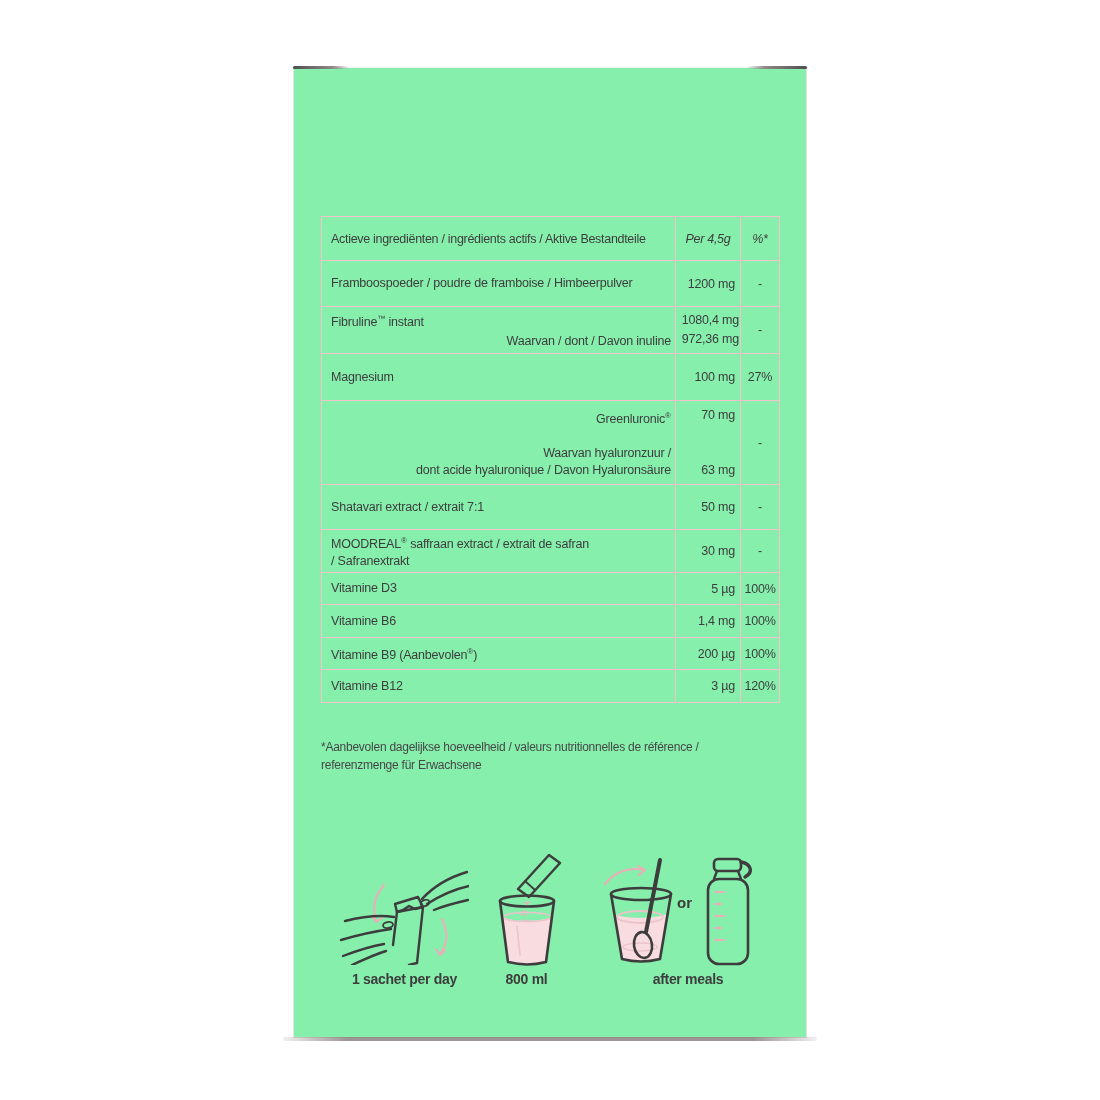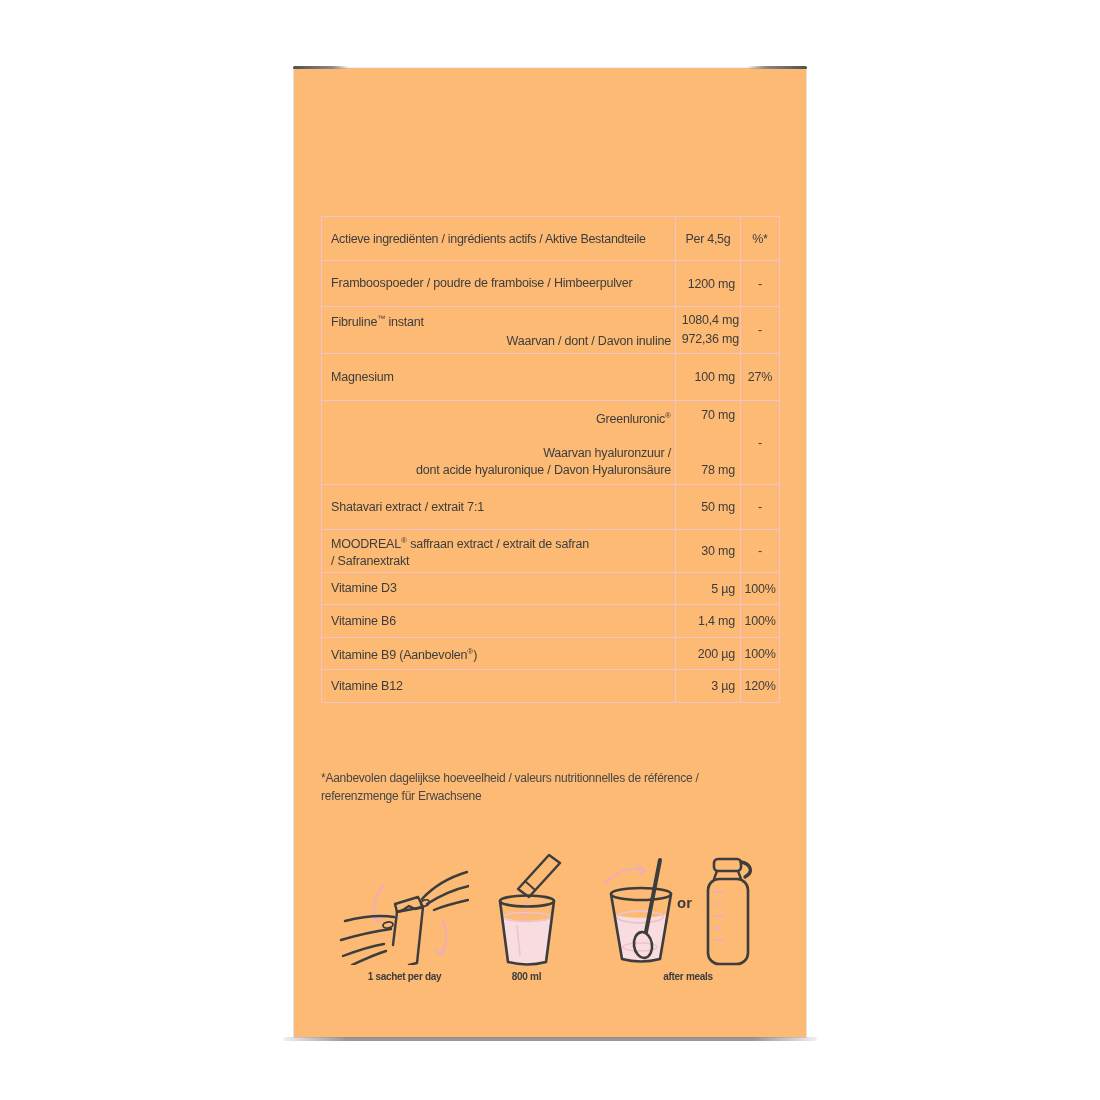--- a/index.html
+++ b/index.html
@@ -12,21 +12,21 @@
   }
   *{margin:0;padding:0;box-sizing:border-box;}
   html,body{background:#ffffff;}
   .canvas{
     position:relative;width:1100px;height:1100px;background:#ffffff;overflow:hidden;
     font-family:"Liberation Sans", sans-serif;color:var(--text);
   }
   
   .box{
     position:absolute;left:293px;top:67px;width:514px;height:971px;
-    background:#fdba74;border:1px solid var(--box-outline);border-top-color:#f1efef;
+    background:#86efac;border:1px solid var(--box-outline);border-top-color:#f1efef;
   }
   .flap-edge{position:absolute;top:-2px;height:3px;border-radius:2px;}
   .flap-edge.left{left:-1px;width:56px;background:linear-gradient(to right,#4f4f4f,#8e8888 70%,rgba(160,150,150,0));}
   .flap-edge.right{right:-1px;width:60px;background:linear-gradient(to left,#4f4f4f,#8e8888 70%,rgba(160,150,150,0));}
   .box-shadow-line{
     position:absolute;left:-11px;right:-11px;bottom:-4px;height:4px;border-radius:2px;
     background:linear-gradient(to right,rgba(140,128,128,0.12),rgba(120,108,108,0.72) 12%,rgba(120,108,108,0.72) 88%,rgba(140,128,128,0.12));
   }
   
   table.ing{
@@ -35,39 +35,39 @@
     font-size:12.5px;letter-spacing:-0.2px;color:var(--text);
   }
   table.ing td, table.ing th{
     border:1px solid var(--table-border);
     vertical-align:middle;font-weight:normal;
   }
   th.c1, td.c1{text-align:left;padding:2px 4px 2px 9px;}
   th.c2, td.c2{text-align:right;padding:2px 5px 2px 1px;}
   th.c3, td.c3{text-align:center;padding:2px 2px;}
   thead th{font-weight:bold;font-size:12.5px;letter-spacing:-0.3px;}
-  thead th.c2, thead th.c3{text-align:center;padding:2px 2px;}
+  thead th.c2, thead th.c3{text-align:center;padding:2px 2px;font-style:italic;}
   tr.rh44{height:44px;} tr.rh46{height:46px;} tr.rh47{height:47px;}
   tr.rh84{height:84px;} tr.rh45{height:45px;} tr.rh43{height:43px;}
   tr.rh32{height:32px;} tr.rh33{height:33px;}
   .line{line-height:19px;white-space:nowrap;}
   .line.right{text-align:right;padding-right:0;}
   .flexcol{display:flex;flex-direction:column;justify-content:space-between;height:74px;padding:1px 0;align-items:flex-end;}
   .flexcol .ln{line-height:17px;white-space:nowrap;}
   .flexcol .blockright{text-align:right;}
   sup{font-size:8px;letter-spacing:0;}
   .tight-amount{padding-right:1px !important;}
   
   .footnote{
-    position:absolute;left:27px;top:701px;width:470px;
+    position:absolute;left:27px;top:670px;width:470px;
     font-size:12px;letter-spacing:-0.25px;line-height:18px;color:#474747;
   }
   
   .usage-label{
-    position:absolute;font-size:10px;font-weight:bold;letter-spacing:-0.3px;
+    position:absolute;font-size:14px;font-weight:bold;letter-spacing:-0.3px;
     text-align:center;color:var(--text);top:903px;
   }
   .lbl-sachet{left:38px;width:145px;}
   .lbl-glass{left:185px;width:95px;}
   .lbl-meals{left:318px;width:152px;}
   .or-label{position:absolute;left:383px;top:826px;font-size:15px;font-weight:bold;color:var(--text);}
   svg .ink{stroke:var(--text);fill:none;stroke-linecap:round;stroke-linejoin:round;}
   svg .pinkline{stroke:var(--accent-pink);fill:none;stroke-linecap:round;stroke-linejoin:round;}
   svg .liquid{fill:var(--liquid-pink);stroke:none;}
   svg .liqline{stroke:var(--liquid-line);fill:none;stroke-linecap:round;}
@@ -127,21 +127,21 @@
               <div class="ln"><span>Greenluronic</span><sup>®</sup></div>
               <div class="blockright">
                 <div class="ln">Waarvan hyaluronzuur /</div>
                 <div class="ln">dont acide hyaluronique / Davon Hyaluronsäure</div>
               </div>
             </div>
           </td>
           <td class="c2">
             <div class="flexcol" style="align-items:flex-end;">
               <div class="ln">70 mg</div>
-              <div class="ln">78 mg</div>
+              <div class="ln">63 mg</div>
             </div>
           </td>
           <td class="c3">-</td>
         </tr>
         <tr class="rh45">
           <td class="c1"><span class="line">Shatavari extract / extrait 7:1</span></td>
           <td class="c2">50 mg</td>
           <td class="c3">-</td>
         </tr>
         <tr class="rh43">

